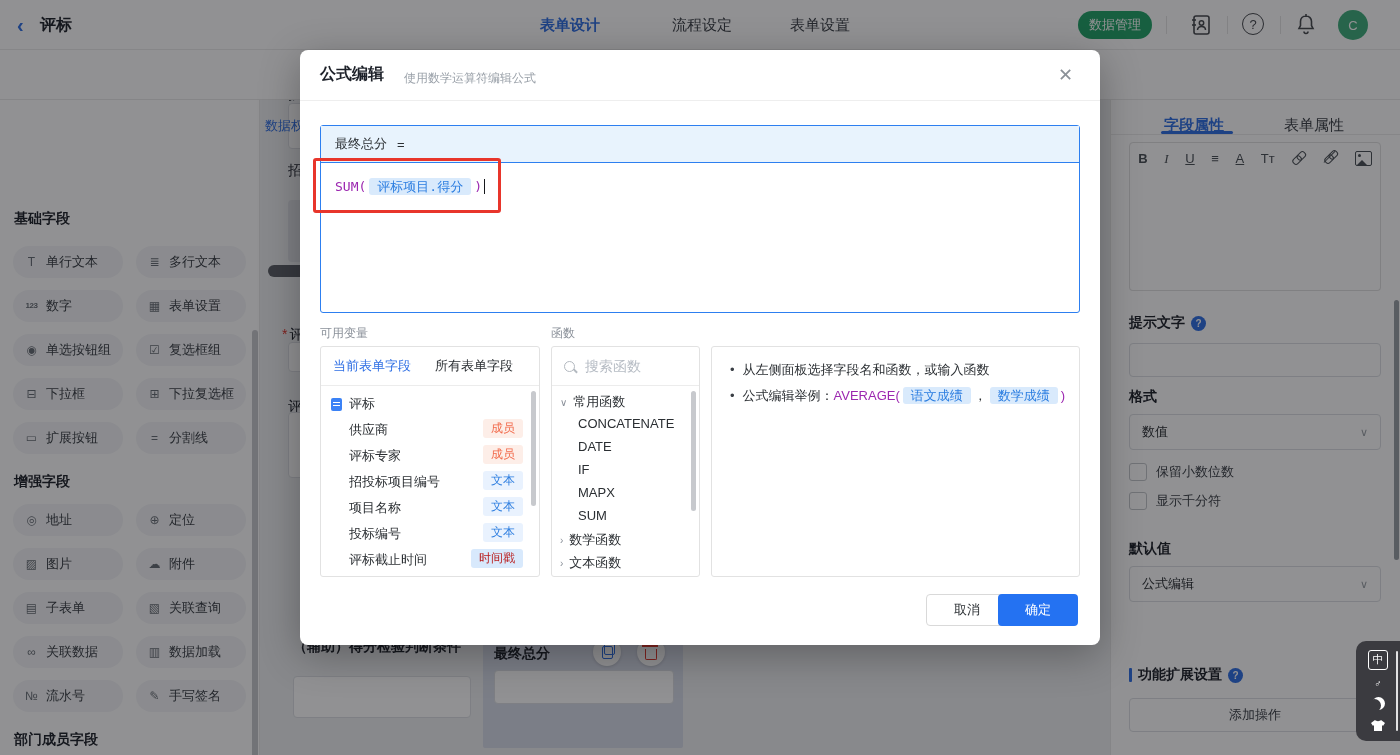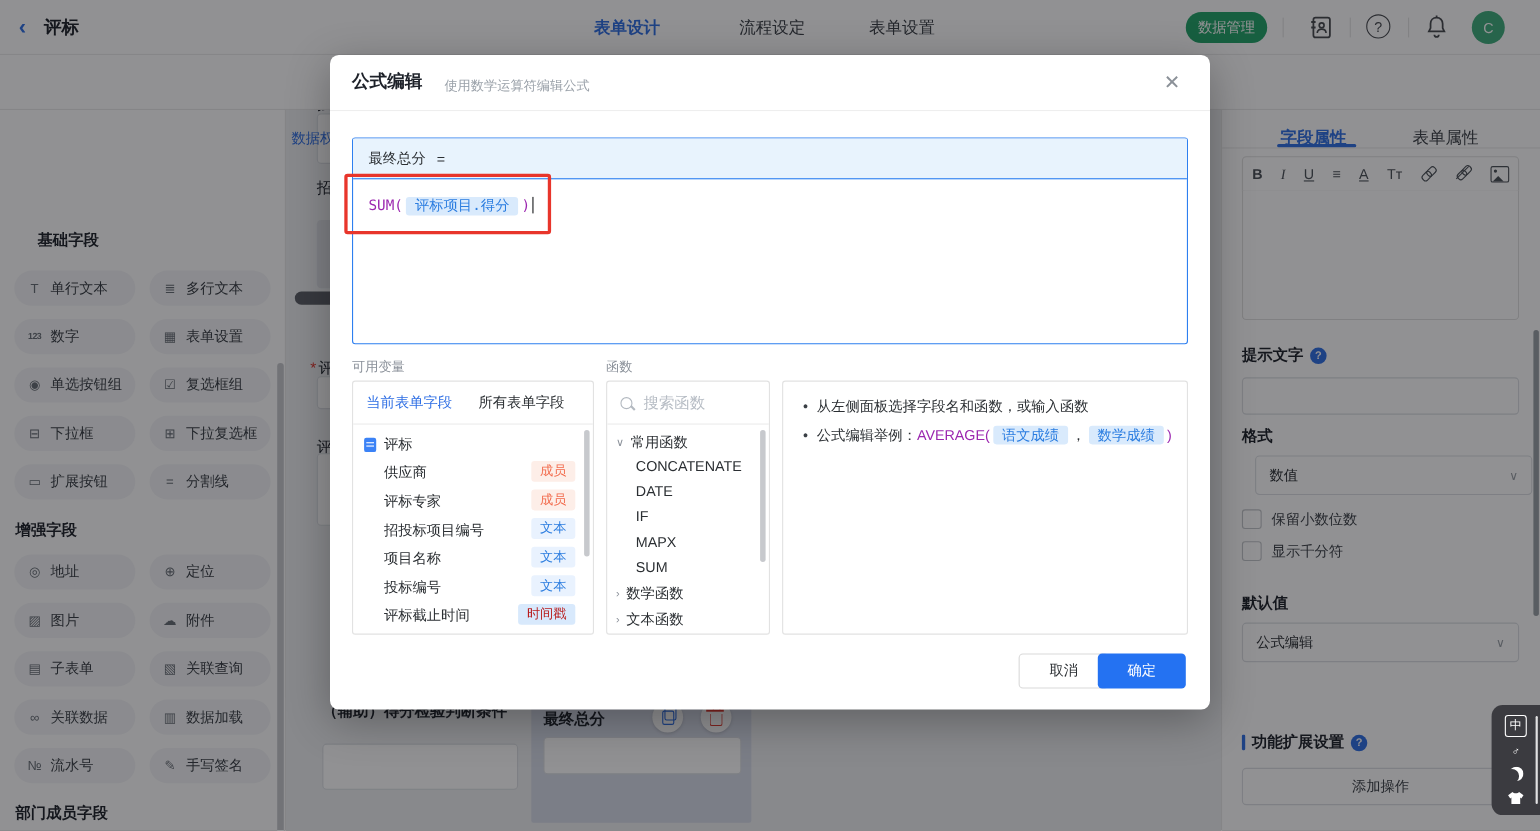--- a/index.html
+++ b/index.html
@@ -161,21 +161,21 @@
     <div class="abs pillbtn ghostbtn" style="left:1176px;top:61px;width:68px;height:28px;">预览</div>
     <div class="abs pillbtn savebtn" style="left:1256px;top:61px;width:68px;height:28px;">保存</div>
     <div class="abs sharecircle" style="left:1338px;top:60px;">
       <svg width="15" height="13" viewBox="0 0 15 13">
         <path d="M9 1 L14 5.5 L9 10 V7.2 C4.5 7.2 2.5 9.5 1 12 C1.3 7 4.5 4 9 3.8 Z" fill="#2f6fe4"></path>
       </svg>
     </div>
   </div>
 
   <aside class="abs sidebar">
-    <span class="abs h-sec" style="left:14px;top:110px;margin-left:20px;">基础字段</span>
+    <span class="abs h-sec" style="left:14px;top:110px;">基础字段</span>
 
     <div class="abs fpill" style="left:13px;top:146px;">
         <span class="ic">T</span>
         <span class="lb">单行文本</span>
       </div>
     <div class="abs fpill" style="left:136px;top:146px;">
         <span class="ic">≣</span>
         <span class="lb">多行文本</span>
       </div>
     <div class="abs fpill" style="left:13px;top:190px;">
@@ -304,21 +304,21 @@
     </div>
     <div class="abs bigbox" style="left:18px;top:73px;width:252px;height:118px;"></div>
 
     <span class="abs plabel" style="left:18px;top:214px;">
         <span>提示文字</span>
         <span class="qbadge">?</span>
       </span>
     <div class="abs inp" style="left:18px;top:243px;width:252px;height:34px;"></div>
 
     <span class="abs plabel" style="left:18px;top:288px;">格式</span>
-    <div class="abs select" style="left:18px;top:314px;width:252px;height:36px;margin-left:12px;">
+    <div class="abs select" style="left:18px;top:314px;width:252px;height:36px;">
       <span>数值</span>
         <span class="chev">∨</span>
     </div>
 
     <div class="abs cbrow" style="left:18px;top:363px;">
         <span class="cbox"></span>
         <span>保留小数位数</span>
       </div>
     <div class="abs cbrow" style="left:18px;top:392px;">
         <span class="cbox"></span>

